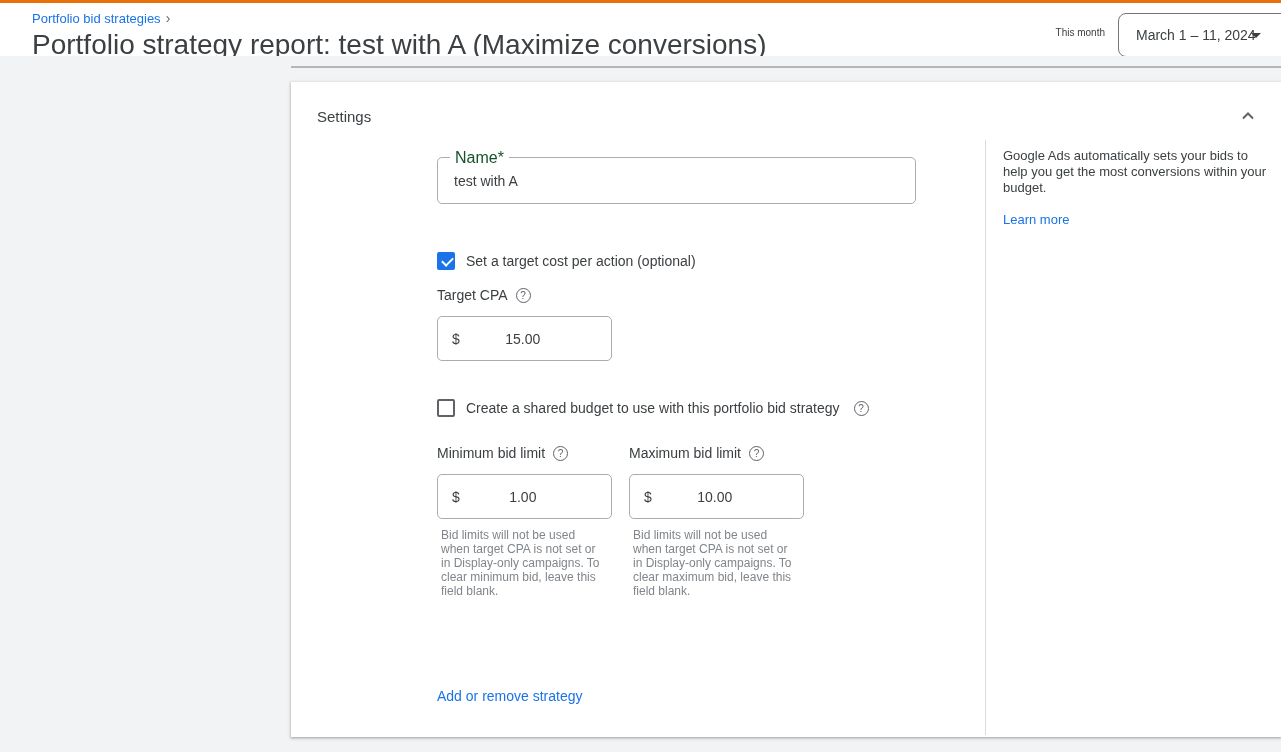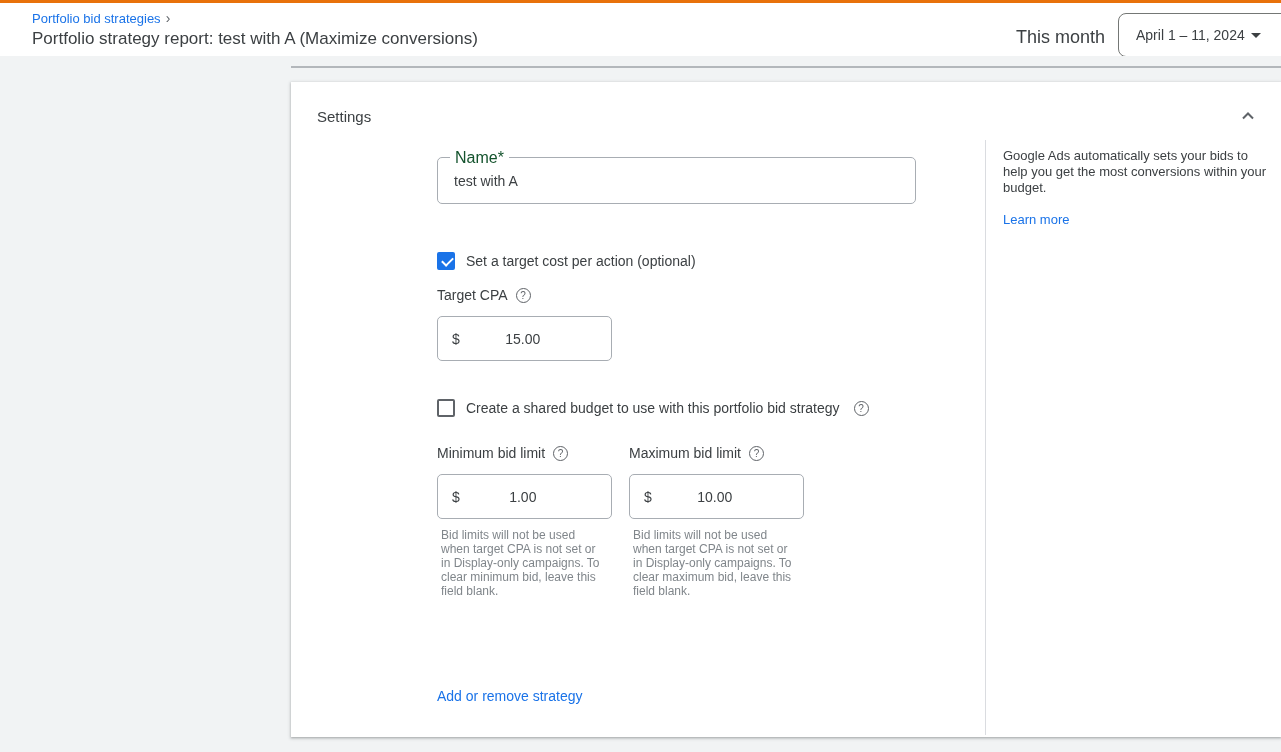--- a/index.html
+++ b/index.html
@@ -11,23 +11,23 @@
   body{font-family:"Liberation Sans","DejaVu Sans",sans-serif;background:#fff;position:relative;color:#3c4043;}
 
   
   .top-accent{position:absolute;left:0;top:0;width:100%;height:3px;background:var(--top-accent-bar);}
 
   
   .header{position:absolute;left:0;top:3px;width:100%;height:53px;background:#fff;}
   .breadcrumb-row{position:absolute;left:32px;top:8px;font-size:13px;display:flex;align-items:center;gap:5px;}
   .breadcrumb-link{color:var(--accent);cursor:pointer;text-decoration:none;}
   .breadcrumb-caret{color:#5f6368;font-size:14px;line-height:13px;}
-  .page-title{position:absolute;left:32px;top:26px;font-size:17px;color:#3c4043;white-space:nowrap;}
+  .page-title{position:absolute;left:32px;top:26px;font-size:28px;color:#3c4043;white-space:nowrap;}
 
-  .date-label{position:absolute;right:176px;top:24px;font-size:18px;color:#3c4043;margin-left:8px;}
+  .date-label{position:absolute;right:176px;top:24px;font-size:10px;color:#3c4043;margin-left:8px;}
   .date-box{position:absolute;left:1118px;top:10px;width:176px;height:44px;border:1px solid #747775;border-radius:8px;background:#fff;cursor:pointer;}
   .date-box-value{position:absolute;left:17px;top:0;line-height:42px;font-size:14px;color:#3c4043;white-space:nowrap;}
   .caret-down{position:absolute;left:132px;top:19px;width:0;height:0;border-left:5px solid transparent;border-right:5px solid transparent;border-top:5px solid #3c4043;}
 
   
   .workspace{position:absolute;left:0;top:56px;width:100%;bottom:0;background:#f1f3f4;}
   .scroll-divider{position:absolute;left:291px;right:0;top:10px;height:2px;background:#b3b7bb;}
 
   
   .card{position:absolute;left:291px;right:0;top:26px;bottom:15px;background:#fff;box-shadow:0 1px 2px 0 rgba(60,64,67,.30),0 1px 3px 1px rgba(60,64,67,.15);}
@@ -72,21 +72,21 @@
 
 <div class="header">
   <div class="breadcrumb-row">
     <span class="breadcrumb-link">Portfolio bid strategies</span>
     <span class="breadcrumb-caret">›</span>
   </div>
   <div class="page-title">Portfolio strategy report: test with A (Maximize conversions)</div>
 
   <div class="date-label">This month</div>
   <div class="date-box">
-    <span class="date-box-value">April 1 – 11, 2024</span>
+    <span class="date-box-value">March 1 – 11, 2024</span>
     <span class="caret-down"></span>
   </div>
 </div>
 
 <div class="workspace">
   <div class="scroll-divider"></div>
 
   <div class="card">
     <div class="card-title">Settings</div>
     <div class="collapse-btn">

